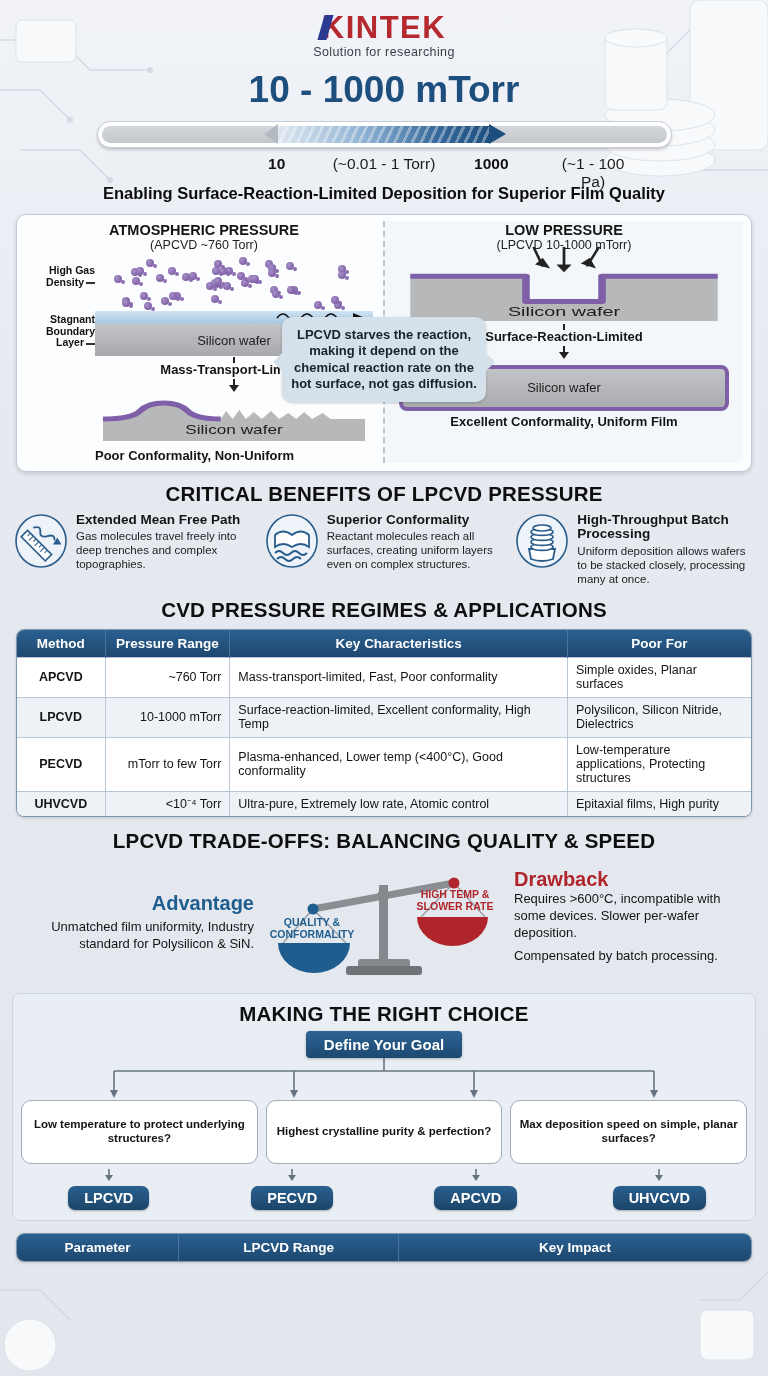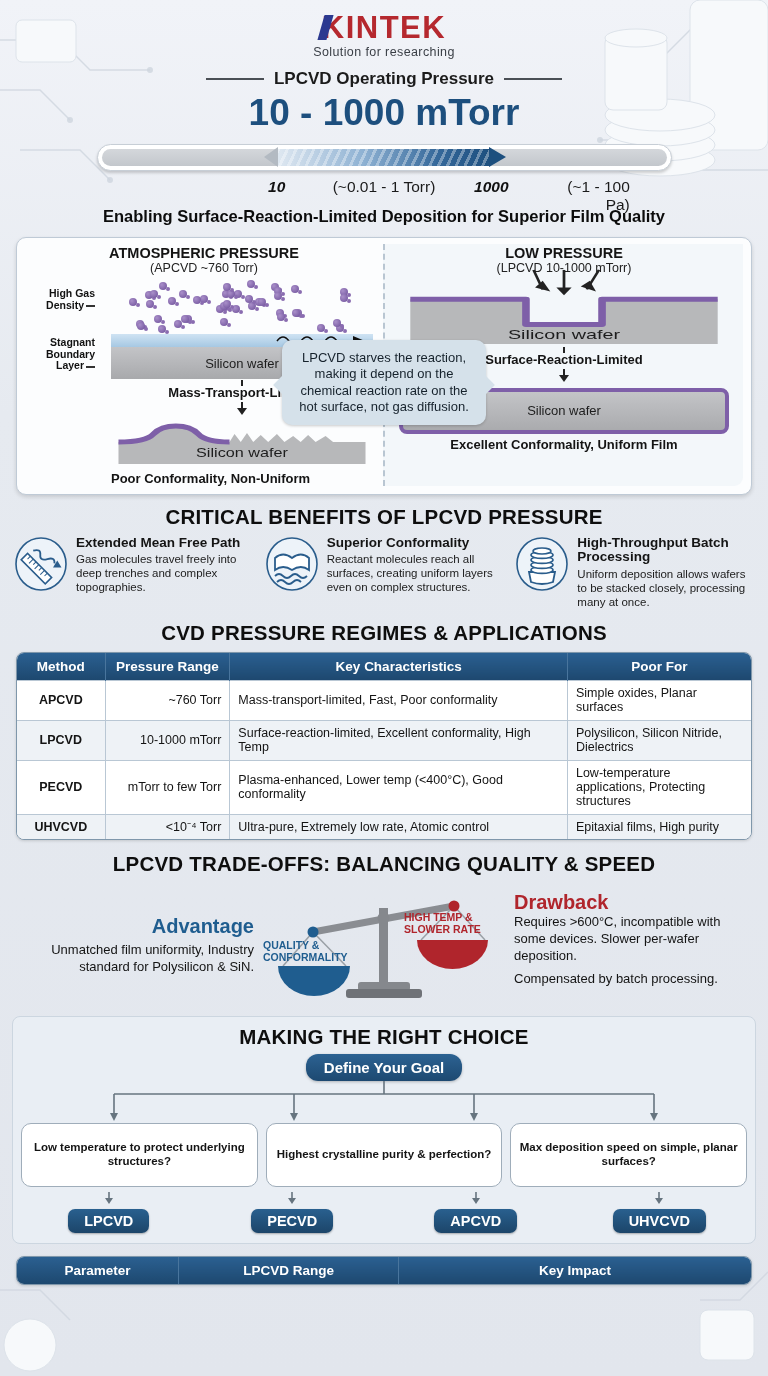--- a/index.html
+++ b/index.html
@@ -27,53 +27,53 @@
   .bar-outer{width:565px;margin:0 auto;background:#fff;border:1px solid #c7ced6;border-radius:16px;padding:4px;box-shadow:0 2px 3px rgba(0,0,0,.18);}
   .bar-inner{position:relative;height:17px;border-radius:9px;background:linear-gradient(180deg,#d4d7db,#c3c7cc);}
   .band{position:absolute;left:31%;width:38%;top:0;bottom:0;
         background:repeating-linear-gradient(115deg,rgba(255,255,255,.35) 0 3px,rgba(255,255,255,0) 3px 8px),
                    linear-gradient(90deg,#dfe8f1 0%,#8fb2d3 40%,#35689a 75%,#1d4f7e 100%);}
   .arrow-left{position:absolute;left:calc(31% - 13px);top:-2px;width:0;height:0;
         border-top:10.5px solid transparent;border-bottom:10.5px solid transparent;border-right:14px solid #b3bac2;}
   .arrow-right{position:absolute;left:calc(69% - 2px);top:-2px;width:0;height:0;
         border-top:10.5px solid transparent;border-bottom:10.5px solid transparent;border-left:17px solid #1d4f7e;}
   .ticks{position:relative;width:565px;margin:7px auto 0;height:20px;font-size:15.5px;}
-  .ticks .t{position:absolute;transform:translateX(-50%);font-weight:800;color:#111;font-style:italic;}
-  .ticks .n{position:absolute;transform:translateX(-50%);font-weight:400;color:#1b1b1b;text-align:right;}
+  .ticks .t{position:absolute;transform:translateX(-50%);font-weight:800;color:#111;}
+  .ticks .n{position:absolute;transform:translateX(-50%);font-weight:400;color:#1b1b1b;}
   .caption{font-weight:800;font-size:16.5px;margin-top:9px;color:#0c0c0c;}
 
   
   .core{margin:11px 16px 0;background:#fcfdfe;border:1px solid #bfcad6;border-radius:10px;position:relative;box-shadow:0 2px 4px rgba(0,0,0,.14);}
   .core-head{background:linear-gradient(180deg,#2d6394,#1d4971);color:#fff;text-align:center;font-weight:800;font-size:17.5px;padding:7px 0;border-radius:9px 9px 0 0;letter-spacing:.2px;}
   .core-body{display:flex;position:relative;padding:6px 8px 8px;}
   .ccol{width:50%;padding:0 4px;text-align:center;}
   .ccol.right{border-left:2px dashed #b9c6d2;background:#f3f7fa;border-radius:0 0 9px 0;}
   .ccol h3{margin:2px 0 0;font-size:14.5px;font-weight:800;line-height:1.05;}
   .csub{font-size:12.5px;margin:0 0 1px;color:#222;}
-  .ld{display:flex;text-align:left;gap:16px;}
+  .ld{display:flex;text-align:left;}
   .ld-labels{width:66px;font-size:10.5px;font-weight:700;text-align:right;line-height:1.1;color:#111;}
   .ld-labels .lab1{margin-top:12px;}
   .ld-labels .lab2{margin-top:26px;}
   .lab-line{display:inline-block;width:9px;height:2px;background:#333;vertical-align:middle;margin-left:2px;}
   .ld-main{flex:1;position:relative;padding-right:6px;}
   .molfield{position:relative;height:56px;margin:2px 2px 0;}
   .mol{position:absolute;width:8px;height:8px;border-radius:50%;
        background:radial-gradient(circle at 35% 35%,#a98fc9,#6d4f99);
        box-shadow:5px 3px 0 -2px #8a6cb0;}
   .blayer{height:13px;background:linear-gradient(180deg,#cfe3f3,#a6c8e3);position:relative;}
   .blayer svg{position:absolute;right:6px;top:1px;}
   .slab{height:32px;background:linear-gradient(180deg,#c3c4c7,#a8a9ac);display:flex;align-items:center;justify-content:center;font-size:13px;color:#1d1d1d;}
   .mech{text-align:center;margin:1px 0;}
   .vline{width:2px;height:6px;background:#222;margin:0 auto;}
   .mech .mtxt{font-size:13px;font-weight:800;line-height:1.1;}
   .uniform-wafer{height:38px;margin:2px 10px 0;background:linear-gradient(180deg,#c3c4c7,#aaabae);
        border:4px solid #7e5fa8;border-radius:8px;display:flex;align-items:center;justify-content:center;font-size:13px;color:#1d1d1d;}
   .result{font-weight:800;font-size:13px;margin-top:4px;line-height:1.1;}
   .bubble{position:absolute;left:50%;top:102px;transform:translateX(-50%);width:188px;z-index:5;
-       background:#d5e1ea;border-radius:10px;padding:10px 8px;font-weight:400;font-size:13px;line-height:1.25;
+       background:#d5e1ea;border-radius:10px;padding:10px 8px;font-weight:700;font-size:13px;line-height:1.25;
        text-align:center;color:#16222c;box-shadow:0 1px 3px rgba(0,0,0,.2);}
   .bubble:before,.bubble:after{content:"";position:absolute;top:45%;width:14px;height:14px;background:#d5e1ea;transform:rotate(45deg);}
   .bubble:before{left:-6px;} .bubble:after{right:-6px;}
   .rd-lab{position:absolute;right:0;top:2px;width:128px;font-size:11px;font-weight:800;text-align:left;line-height:1.1;}
 
   
   .benefits{margin-top:10px;padding:0 14px;}
   .sec-title{text-align:center;font-size:20.5px;font-weight:800;margin:0;letter-spacing:.2px;color:#0e0e0e;}
   .brow{display:flex;gap:12px;margin-top:7px;}
   .bitem{flex:1;display:flex;gap:8px;align-items:flex-start;}
@@ -96,28 +96,28 @@
   
   .tradeoffs{margin-top:12px;}
   .trow{display:flex;align-items:center;padding:0 16px;gap:4px;margin-top:2px;}
   .adv{flex:1;text-align:right;padding-top:8px;}
   .adv h4{color:#1f5d8f;font-size:20px;margin:0 0 4px;font-weight:800;}
   .adv p{font-size:13px;margin:0;line-height:1.3;}
   .dbk{flex:1;padding-top:4px;}
   .dbk h4{color:#b0252c;font-size:20px;margin:0 0 0;font-weight:800;}
   .dbk p{font-size:13px;margin:0 0 7px;line-height:1.3;}
   .scalebox{width:252px;height:126px;position:relative;flex-shrink:0;}
-  .pan-label{position:absolute;font-weight:800;font-size:10.5px;line-height:1.12;}
+  .pan-label{position:absolute;font-weight:800;font-size:10.5px;line-height:1.12;text-align:center;}
   .pl-left{color:#1f5d8f;left:5px;top:62px;width:98px;}
   .pl-right{color:#b0252c;left:146px;top:34px;width:102px;}
 
   
   .choice{margin:12px 12px 0;background:rgba(235,240,246,.75);border:1px solid #ccd6e0;border-radius:8px;padding:8px 8px 10px;}
   .goal{display:block;margin:5px auto 0;background:linear-gradient(180deg,#2c6292,#1d4971);color:#fff;font-weight:800;
-        font-size:15px;padding:5px 18px;border-radius:12px;width:fit-content;box-shadow:0 1px 3px rgba(0,0,0,.25);}
+        font-size:15px;padding:5px 18px;border-radius:4px;width:fit-content;box-shadow:0 1px 3px rgba(0,0,0,.25);}
   .tree{display:block;margin:0 auto;}
   .qrow{display:flex;gap:8px;}
   .qbox{flex:1;background:#fff;border:1.5px solid #9fadba;border-radius:10px;padding:5px 3px;display:flex;align-items:center;
         justify-content:center;text-align:center;font-weight:800;font-size:11.5px;line-height:1.18;min-height:52px;}
   .arow{display:flex;gap:8px;margin-top:3px;}
   .acol{flex:1;text-align:center;}
   .pill{display:inline-block;background:linear-gradient(180deg,#29608f,#1c4569);color:#fff;font-weight:800;font-size:14.5px;
         padding:4px 16px;border-radius:7px;margin-top:1px;box-shadow:0 1px 2px rgba(0,0,0,.3);}
 </style>
 </head>
@@ -161,25 +161,20 @@
     <div class="brand">
       <div class="logo">
         <span class="kbar"></span>
         <span>KINTEK</span>
       </div>
       <div class="tagline">Solution for researching</div>
     </div>
 
 
     <div class="pressure">
-      <div class="op-label">
-        <span class="rule"></span>
-        <span>LPCVD Operating Pressure</span>
-        <span class="rule"></span>
-      </div>
       <div class="range">10 - 1000 mTorr</div>
       <div class="bar-outer">
         <div class="bar-inner">
           <div class="band"></div>
           <div class="arrow-left"></div>
           <div class="arrow-right"></div>
         </div>
       </div>
       <div class="ticks">
         <span class="t" style="left:31%">10</span>

